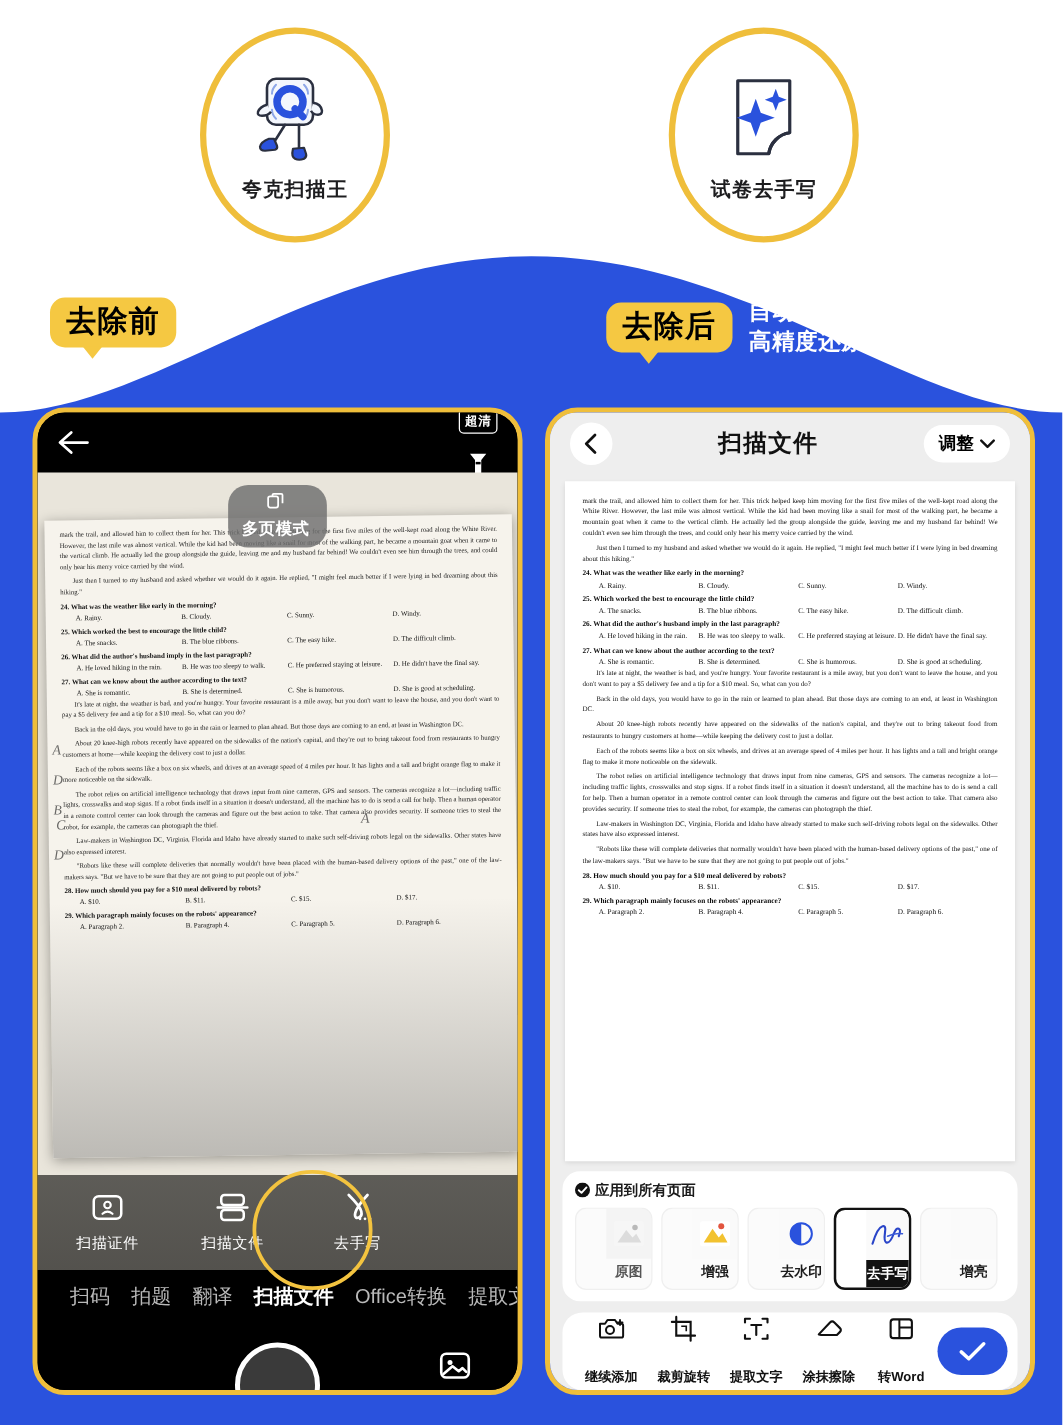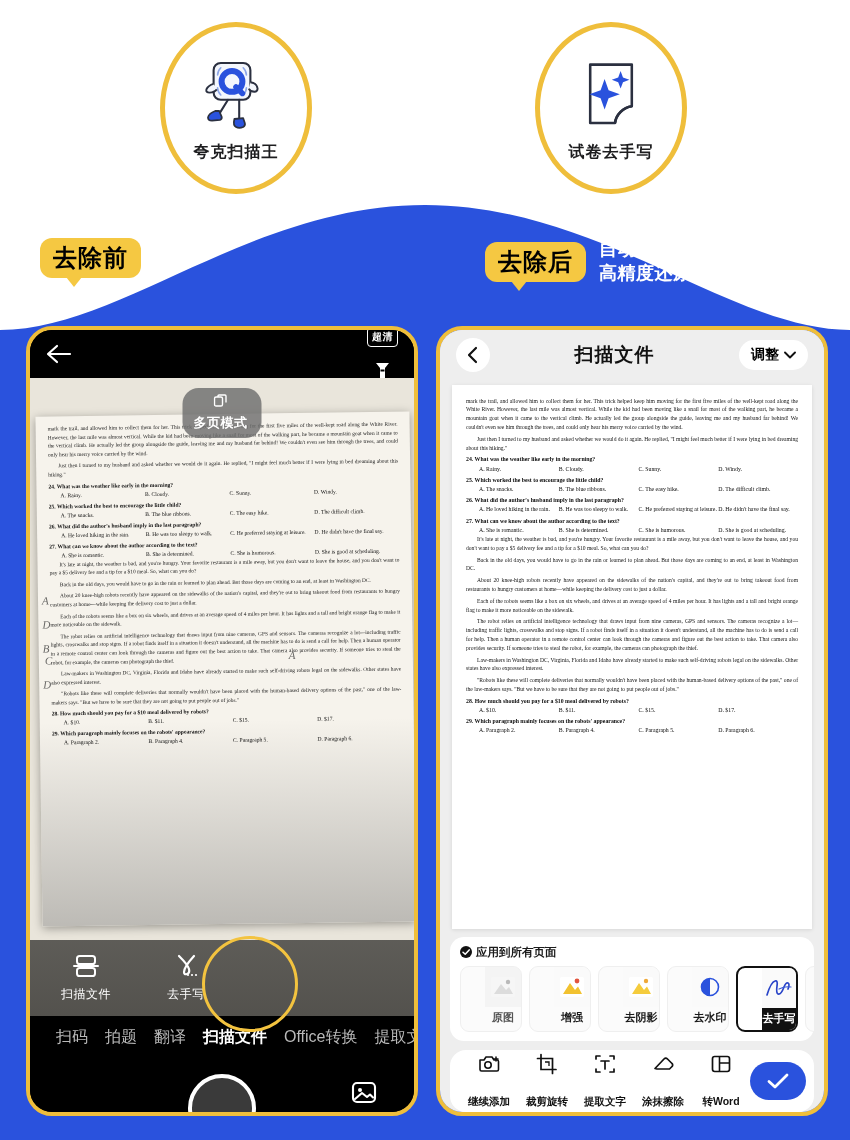--- a/index.html
+++ b/index.html
@@ -412,20 +412,28 @@
       <div class="hw-mark" style="left:4px;  top:178px;">A</div>
       <div class="hw-mark" style="left:4px;  top:202px;">D</div>
       <div class="hw-mark" style="left:4px;  top:226px;">B</div>
       <div class="hw-mark" style="left:6px;  top:238px;">C</div>
       <div class="hw-mark" style="left:4px;  top:262px;">D</div>
       <div class="hw-mark" style="left:250px;top:236px;">A</div>
     </div>
   </div>
 
   <div id="lp-tools">
+    <div class="lp-tool">
+      <svg width="26" height="26" viewBox="0 0 26 26">
+        <rect x="2" y="4" width="22" height="18" rx="4" fill="none" stroke="#fff" stroke-width="2"></rect>
+        <circle cx="13" cy="11" r="2.6" fill="none" stroke="#fff" stroke-width="1.7"></circle>
+        <path d="M9 18 q4 -3.5 8 0" fill="none" stroke="#fff" stroke-width="1.7" stroke-linecap="round"></path>
+      </svg>
+      <span class="lp-tool-label">扫描证件</span>
+    </div>
     <div class="lp-tool">
       <svg width="26" height="26" viewBox="0 0 26 26">
         <rect x="4" y="3" width="18" height="8" rx="2.6" fill="none" stroke="#fff" stroke-width="2"></rect>
         <rect x="4" y="15" width="18" height="8" rx="2.6" fill="none" stroke="#fff" stroke-width="2"></rect>
         <path d="M1 13 H25" stroke="#fff" stroke-width="2" stroke-linecap="round"></path>
       </svg>
       <span class="lp-tool-label">扫描文件</span>
     </div>
     <div class="lp-tool">
       <svg width="26" height="26" viewBox="0 0 26 26">
@@ -558,30 +566,20 @@
                 <rect x="3" y="3" width="24" height="20" rx="2" fill="#fff"></rect>
                 <path d="M6 20 L13 9 L18 16 L21 12.5 L25 20 Z" fill="#f2c230"></path>
                 <circle cx="20" cy="7" r="2.4" fill="#e2553f"></circle>
               </svg>
             </div>
             <div class="filter-label">增强</div>
           </div>
           <div class="filter">
             <div class="filter-thumb">
               <svg width="30" height="26" viewBox="0 0 30 26">
-                <rect x="3" y="3" width="24" height="20" rx="2" fill="#fff"></rect>
-                <path d="M6 20 L13 9 L18 16 L21 12.5 L25 20 Z" fill="#f5cc3d"></path>
-                <circle cx="20" cy="7" r="2.2" fill="#efa93a"></circle>
-              </svg>
-            </div>
-            <div class="filter-label">去阴影</div>
-          </div>
-          <div class="filter">
-            <div class="filter-thumb">
-              <svg width="30" height="26" viewBox="0 0 30 26">
                 <circle cx="15" cy="13" r="8.5" fill="none" stroke="#2a52dd" stroke-width="1.6"></circle>
                 <path d="M15 4.5 a8.5 8.5 0 0 0 0 17 Z" fill="#2a52dd"></path>
               </svg>
             </div>
             <div class="filter-label">去水印</div>
           </div>
           <div class="filter selected">
             <div class="filter-thumb">
               <svg width="34" height="26" viewBox="0 0 34 26">
                 <path d="M5 20 q4 -13 8 -14 q3 -1 2 5 q-1 7 1 8 q3 1 6 -7 q2 -5 4 -4 q2 1 0 6" fill="none" stroke="#2a45c8" stroke-width="1.7" stroke-linecap="round"></path>

